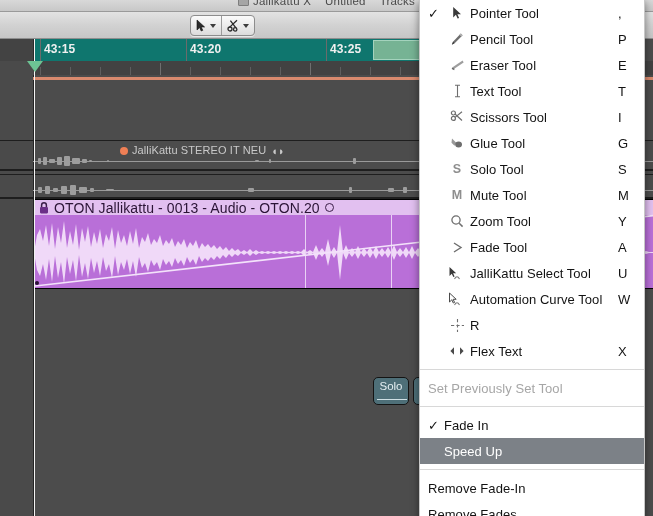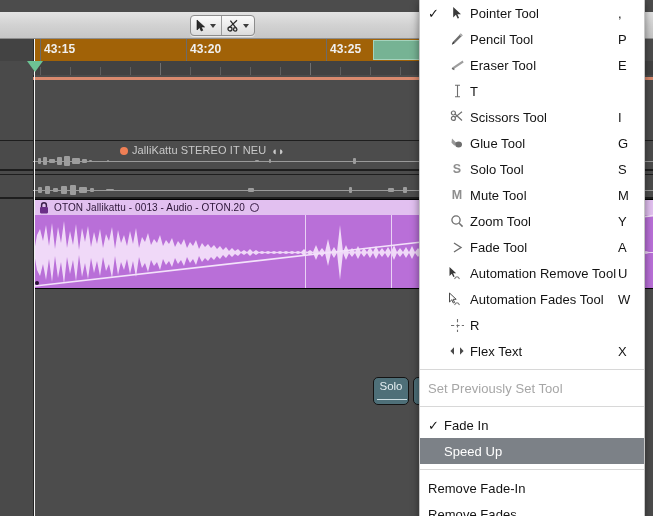--- a/index.html
+++ b/index.html
@@ -89,21 +89,21 @@
     border-left: 3.5px solid transparent;
     border-right: 3.5px solid transparent;
     border-top: 4px solid #3c3c3c;
   }
 
   
   .ruler {
     position: absolute;
     left: 0; top: 39px;
     width: 544px; height: 22px;
-    background: #a16207;
+    background: #0f766e;
     border-bottom: 1px solid #1d1d1d;
     overflow: hidden;
   }
   .ruler-left {
     position: absolute;
     left: 0; top: 0; width: 33px; height: 22px;
     background: #434343;
     border-right: 1px solid #2a2a2a;
   }
   .ruler-tick {
@@ -225,21 +225,21 @@
     left: 0; top: 0;
     width: 100%; height: 15px;
     background: #e2c0f0;
     display: flex;
     align-items: center;
     padding-left: 5px;
     box-sizing: border-box;
     gap: 5px;
   }
   .region-name {
-    font-size: 10px;
+    font-size: 14px;
     color: #2b1436;
     white-space: nowrap;
     letter-spacing: .1px;
   }
   .lock-icon { display: block; }
   .loop-circle {
     width: 9px; height: 9px;
     border: 1.4px solid #3b1f48;
     border-radius: 50%;
     box-sizing: border-box;
@@ -377,20 +377,25 @@
     background: #d8d8d8;
     margin: 5px 0;
   }
   .menu-item.plain { }
 </style>
 </head>
 <body>
 
 <div id="daw">
 
+  <div class="titlebar">
+    <div class="titlebar-inner">
+      <span class="title-doc-icon"></span><span>Jallikattu X</span><span class="title-sep"></span><span>Untitled</span><span class="title-sep"></span><span>Tracks</span>
+    </div>
+  </div>
 
   <div class="toolbar">
     <div class="tool-group">
       <div class="tool-btn">
         <svg width="11" height="13" viewBox="0 0 11 13">
           <path d="M1 1 L1 11 L3.6 8.6 L5.2 12 L6.8 11.3 L5.2 8 L8.6 8 Z" fill="#2b2b2b" stroke="#111" stroke-width=".6"></path>
         </svg>
         <span class="caret"></span>
       </div>
       <div class="tool-btn">
@@ -595,20 +600,21 @@
     <span class="mi-key">E</span>
   </div>
 
   <div class="menu-item">
     <span class="mi-check"></span>
     <span class="mi-icon">
       <svg width="9" height="14" viewBox="0 0 9 14">
         <path d="M2 1.3 H7 M2 12.7 H7 M4.5 1.3 V12.7" stroke="#6e6e6e" stroke-width="1.1" fill="none"></path>
       </svg>
     </span>
+    <span class="mi-label">Text Tool</span>
     <span class="mi-key">T</span>
   </div>
 
   <div class="menu-item">
     <span class="mi-check"></span>
     <span class="mi-icon">
       <svg width="14" height="14" viewBox="0 0 14 14">
         <circle cx="3.4" cy="3" r="2" fill="none" stroke="#6e6e6e" stroke-width="1.2"></circle>
         <circle cx="3.4" cy="8.4" r="2" fill="none" stroke="#6e6e6e" stroke-width="1.2"></circle>
         <path d="M5 4 L12 10.5 M5 7.4 L12 1.8" stroke="#6e6e6e" stroke-width="1.2" fill="none"></path>
@@ -672,33 +678,33 @@
   </div>
 
   <div class="menu-item">
     <span class="mi-check"></span>
     <span class="mi-icon">
       <svg width="18" height="15" viewBox="0 0 18 15">
         <path d="M1.5 1 L1.5 10 L3.8 7.8 L5.3 11 L6.6 10.4 L5.1 7.3 L8.2 7.3 Z" fill="#3a3a3a"></path>
         <path d="M6.5 13 Q9 8.6 11.5 13" stroke="#7a7a7a" stroke-width="1.1" fill="none"></path>
       </svg>
     </span>
-    <span class="mi-label">Automation Remove Tool</span>
+    <span class="mi-label">JalliKattu Select Tool</span>
     <span class="mi-key">U</span>
   </div>
 
   <div class="menu-item">
     <span class="mi-check"></span>
     <span class="mi-icon">
       <svg width="18" height="15" viewBox="0 0 18 15">
         <path d="M1.5 1 L1.5 10 L3.8 7.8 L5.3 11 L6.6 10.4 L5.1 7.3 L8.2 7.3 Z" fill="none" stroke="#4a4a4a" stroke-width="1"></path>
         <path d="M6.5 13 Q9 8.6 11.5 13" stroke="#7a7a7a" stroke-width="1.1" fill="none"></path>
       </svg>
     </span>
-    <span class="mi-label">Automation Fades Tool</span>
+    <span class="mi-label">Automation Curve Tool</span>
     <span class="mi-key">W</span>
   </div>
 
   <div class="menu-item">
     <span class="mi-check"></span>
     <span class="mi-icon">
       <svg width="15" height="15" viewBox="0 0 15 15">
         <path d="M7.5 1 V14" stroke="#6e6e6e" stroke-width="1.1" stroke-dasharray="3.2 2.2" fill="none"></path>
         <path d="M1 7.5 H14" stroke="#6e6e6e" stroke-width="1.1" stroke-dasharray="3.2 2.2" fill="none"></path>
       </svg>

